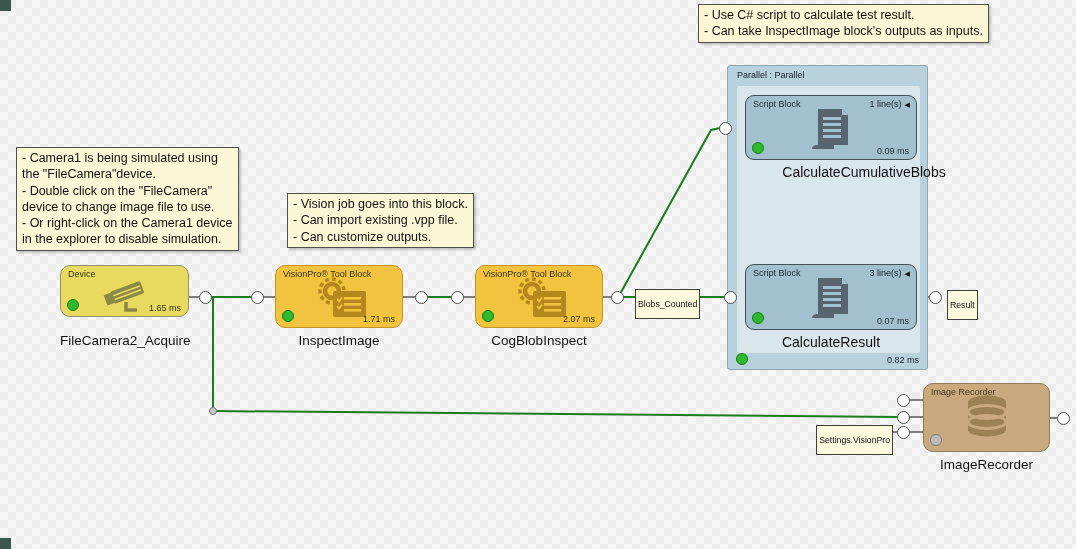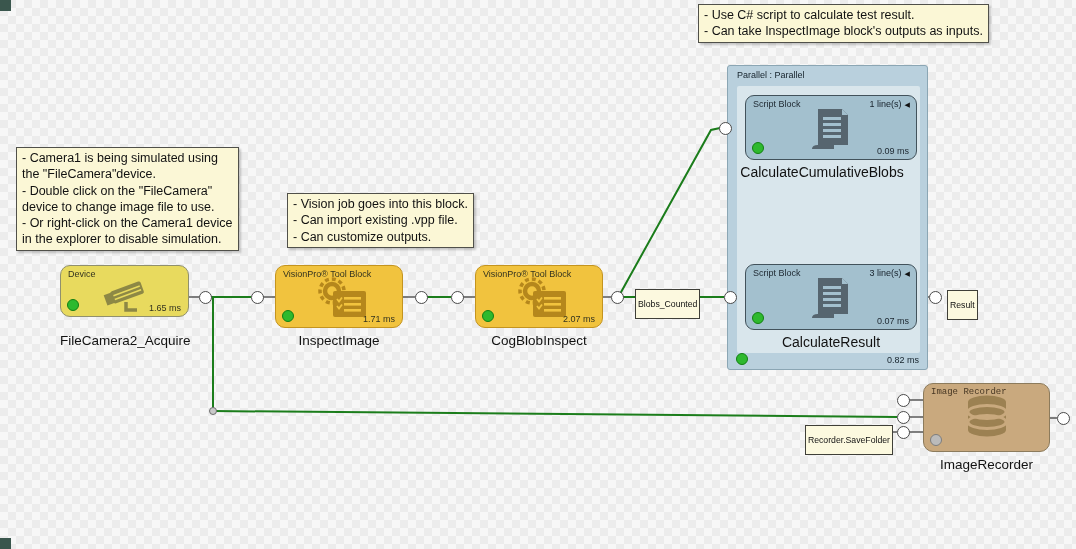--- a/index.html
+++ b/index.html
@@ -20,21 +20,21 @@
     padding:2px 5px;font-size:12.5px;line-height:16.3px;color:#111;
     white-space:pre;box-shadow:2px 2px 2px rgba(0,0,0,0.20);
   }
   .block{position:absolute;z-index:3;border-radius:10px;box-sizing:border-box;}
   .blk-device{background:#e8da5e;border:1px solid #90906e;}
   .blk-tool{background:#f1c33e;border:1px solid #c4941f;}
   .blk-script{background:#a3c0ce;border:1.5px solid #42525b;border-radius:9px;}
   .blk-recorder{background:#c9a97e;border:1px solid #8c7b5c;}
   .blk-header{position:absolute;top:3px;left:7px;font-size:9px;color:#33331f;white-space:nowrap;}
   .blk-header.dark{color:#1d2730;}
-  .blk-header.brown{color:#473723;font-family:Liberation Mono, monospace;}
+  .blk-header.brown{color:#473723;}
   .blk-lines{position:absolute;top:3px;right:6px;font-size:9px;color:#16212b;white-space:nowrap;}
   .tri{font-size:7px;margin-left:3px;color:#111;}
   .blk-time{position:absolute;bottom:3px;right:7px;font-size:9px;color:#33331f;}
   .blk-time.dark{color:#1d2730;}
   .dot{position:absolute;left:6px;bottom:5px;width:12px;height:12px;border-radius:50%;box-sizing:border-box;}
   .dot-green{background:#2eb92e;border:1px solid #128012;}
   .dot-gray{background:#bbbbbb;border:1px solid #7d7d7d;}
   .blk-label{position:absolute;z-index:3;text-align:center;font-size:13.5px;color:#121212;white-space:nowrap;}
   .container{
     position:absolute;z-index:2;background:#b9d0dd;border:1px solid #8ba6b4;
@@ -169,21 +169,21 @@
       <rect x="19" y="12" width="18" height="3" fill="#a3c0ce"></rect>
       <rect x="19" y="18" width="18" height="3" fill="#a3c0ce"></rect>
       <rect x="19" y="24" width="18" height="3" fill="#a3c0ce"></rect>
       <rect x="19" y="30" width="18" height="3" fill="#a3c0ce"></rect>
       <path d="M14 40 q-6 0 -6 4 l8 0 q-2 -1 -2 -4 z" fill="#56656f"></path>
       <path d="M8 44 h22 v-4 h-16" fill="#56656f"></path>
     </svg>
     <div class="dot dot-green"></div>
     <div class="blk-time dark">0.09 ms</div>
   </div>
-  <div class="blk-label" style="left:736px;top:164px;width:172px;font-size:14px;">CalculateCumulativeBlobs</div>
+  <div class="blk-label" style="left:778px;top:164px;width:172px;font-size:14px;">CalculateCumulativeBlobs</div>
 
   <div class="block blk-script" style="left:745px;top:264px;width:172px;height:66px;">
     <div class="blk-header dark">Script Block</div>
     <div class="blk-lines"><span>3 line(s)</span><span class="tri">◀</span></div>
     <svg class="icon" style="left:58px;top:9px;" width="52" height="48" viewBox="0 0 52 48">
       <path d="M14 4 h24 l6 6 v30 h-30 z" fill="#56656f"></path>
       <path d="M38 4 l6 6 h-6 z" fill="#a3c0ce"></path>
       <rect x="19" y="12" width="18" height="3" fill="#a3c0ce"></rect>
       <rect x="19" y="18" width="18" height="3" fill="#a3c0ce"></rect>
       <rect x="19" y="24" width="18" height="3" fill="#a3c0ce"></rect>
@@ -218,15 +218,15 @@
   <div class="port" style="left:723.5px;top:290.5px;"></div>
   <div class="port" style="left:928.5px;top:290.5px;"></div>
   <div class="port" style="left:896.5px;top:393.5px;"></div>
   <div class="port" style="left:896.5px;top:410.5px;"></div>
   <div class="port" style="left:896.5px;top:425.5px;"></div>
   <div class="port" style="left:1056.5px;top:411.5px;"></div>
   <div class="junction" style="left:209px;top:407px;"></div>
 
   <div class="tag" style="left:635px;top:289px;">Blobs_Counted</div>
   <div class="tag" style="left:947px;top:290px;">Result</div>
-  <div class="tag" style="right:183px;top:425px;">Recorder.SaveFolder</div>
+  <div class="tag" style="right:183px;top:425px;">Settings.VisionPro</div>
 
 </div>
 
 </body></html>

